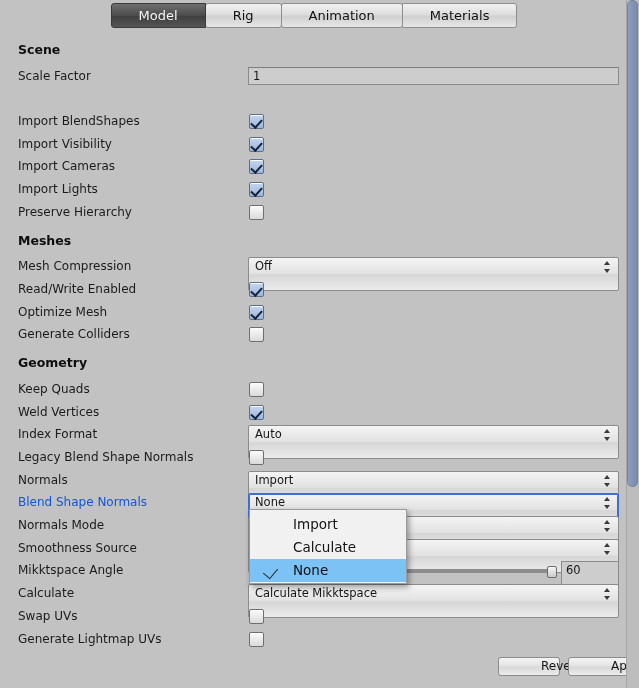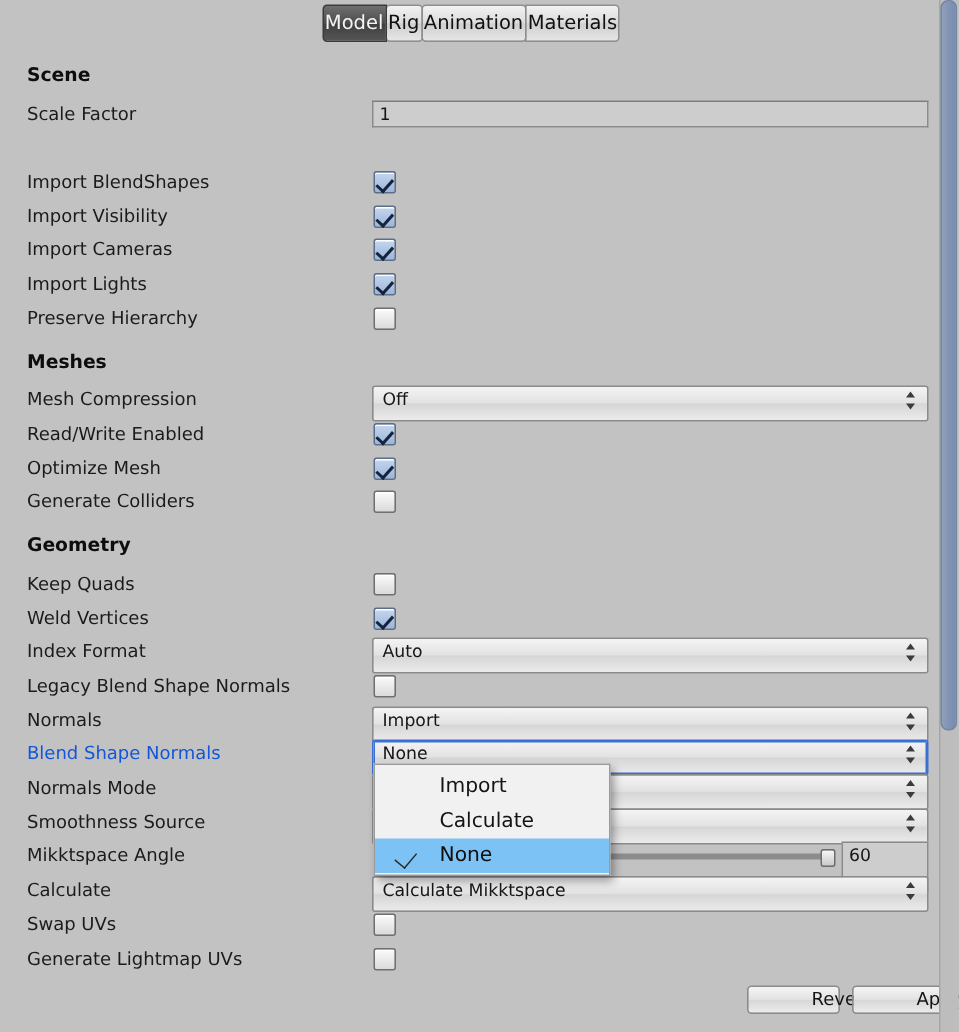--- a/index.html
+++ b/index.html
@@ -26,21 +26,21 @@
     width: 627px; height: 32px;
     display: flex;
     justify-content: center;
     align-items: flex-start;
     padding-top: 3px;
     box-sizing: border-box;
   }
   .tab {
     height: 25px;
     line-height: 24px;
-    padding: 0 1px;
+    padding: 0 27px;
     box-sizing: border-box;
     font-size: 13px;
     color: #101010;
     background: linear-gradient(to bottom, #f2f2f2 0%, #dcdcdc 48%, #cfcfcf 52%, #e6e6e6 100%);
     border: 1px solid #8e8e8e;
     border-radius: 3px;
     margin-right: -1px;
     text-align: center;
     white-space: nowrap;
   }
@@ -123,21 +123,21 @@
     line-height: 16px;
     padding-left: 4px;
     white-space: nowrap;
     overflow: hidden;
   }
 
   
   .popup {
     position: absolute;
     left: 248px; top: 1px;
-    width: 371px; height: 24px;
+    width: 371px; height: 34px;
     box-sizing: border-box;
     background: linear-gradient(to bottom, #f4f4f4 0%, #e2e2e2 48%, #d6d6d6 52%, #ebebeb 100%);
     border: 1px solid #8b8b8b;
     border-radius: 2px;
     font-size: 11.5px;
     color: #161616;
     line-height: 16px;
     padding-left: 6px;
     white-space: nowrap;
     overflow: hidden;

